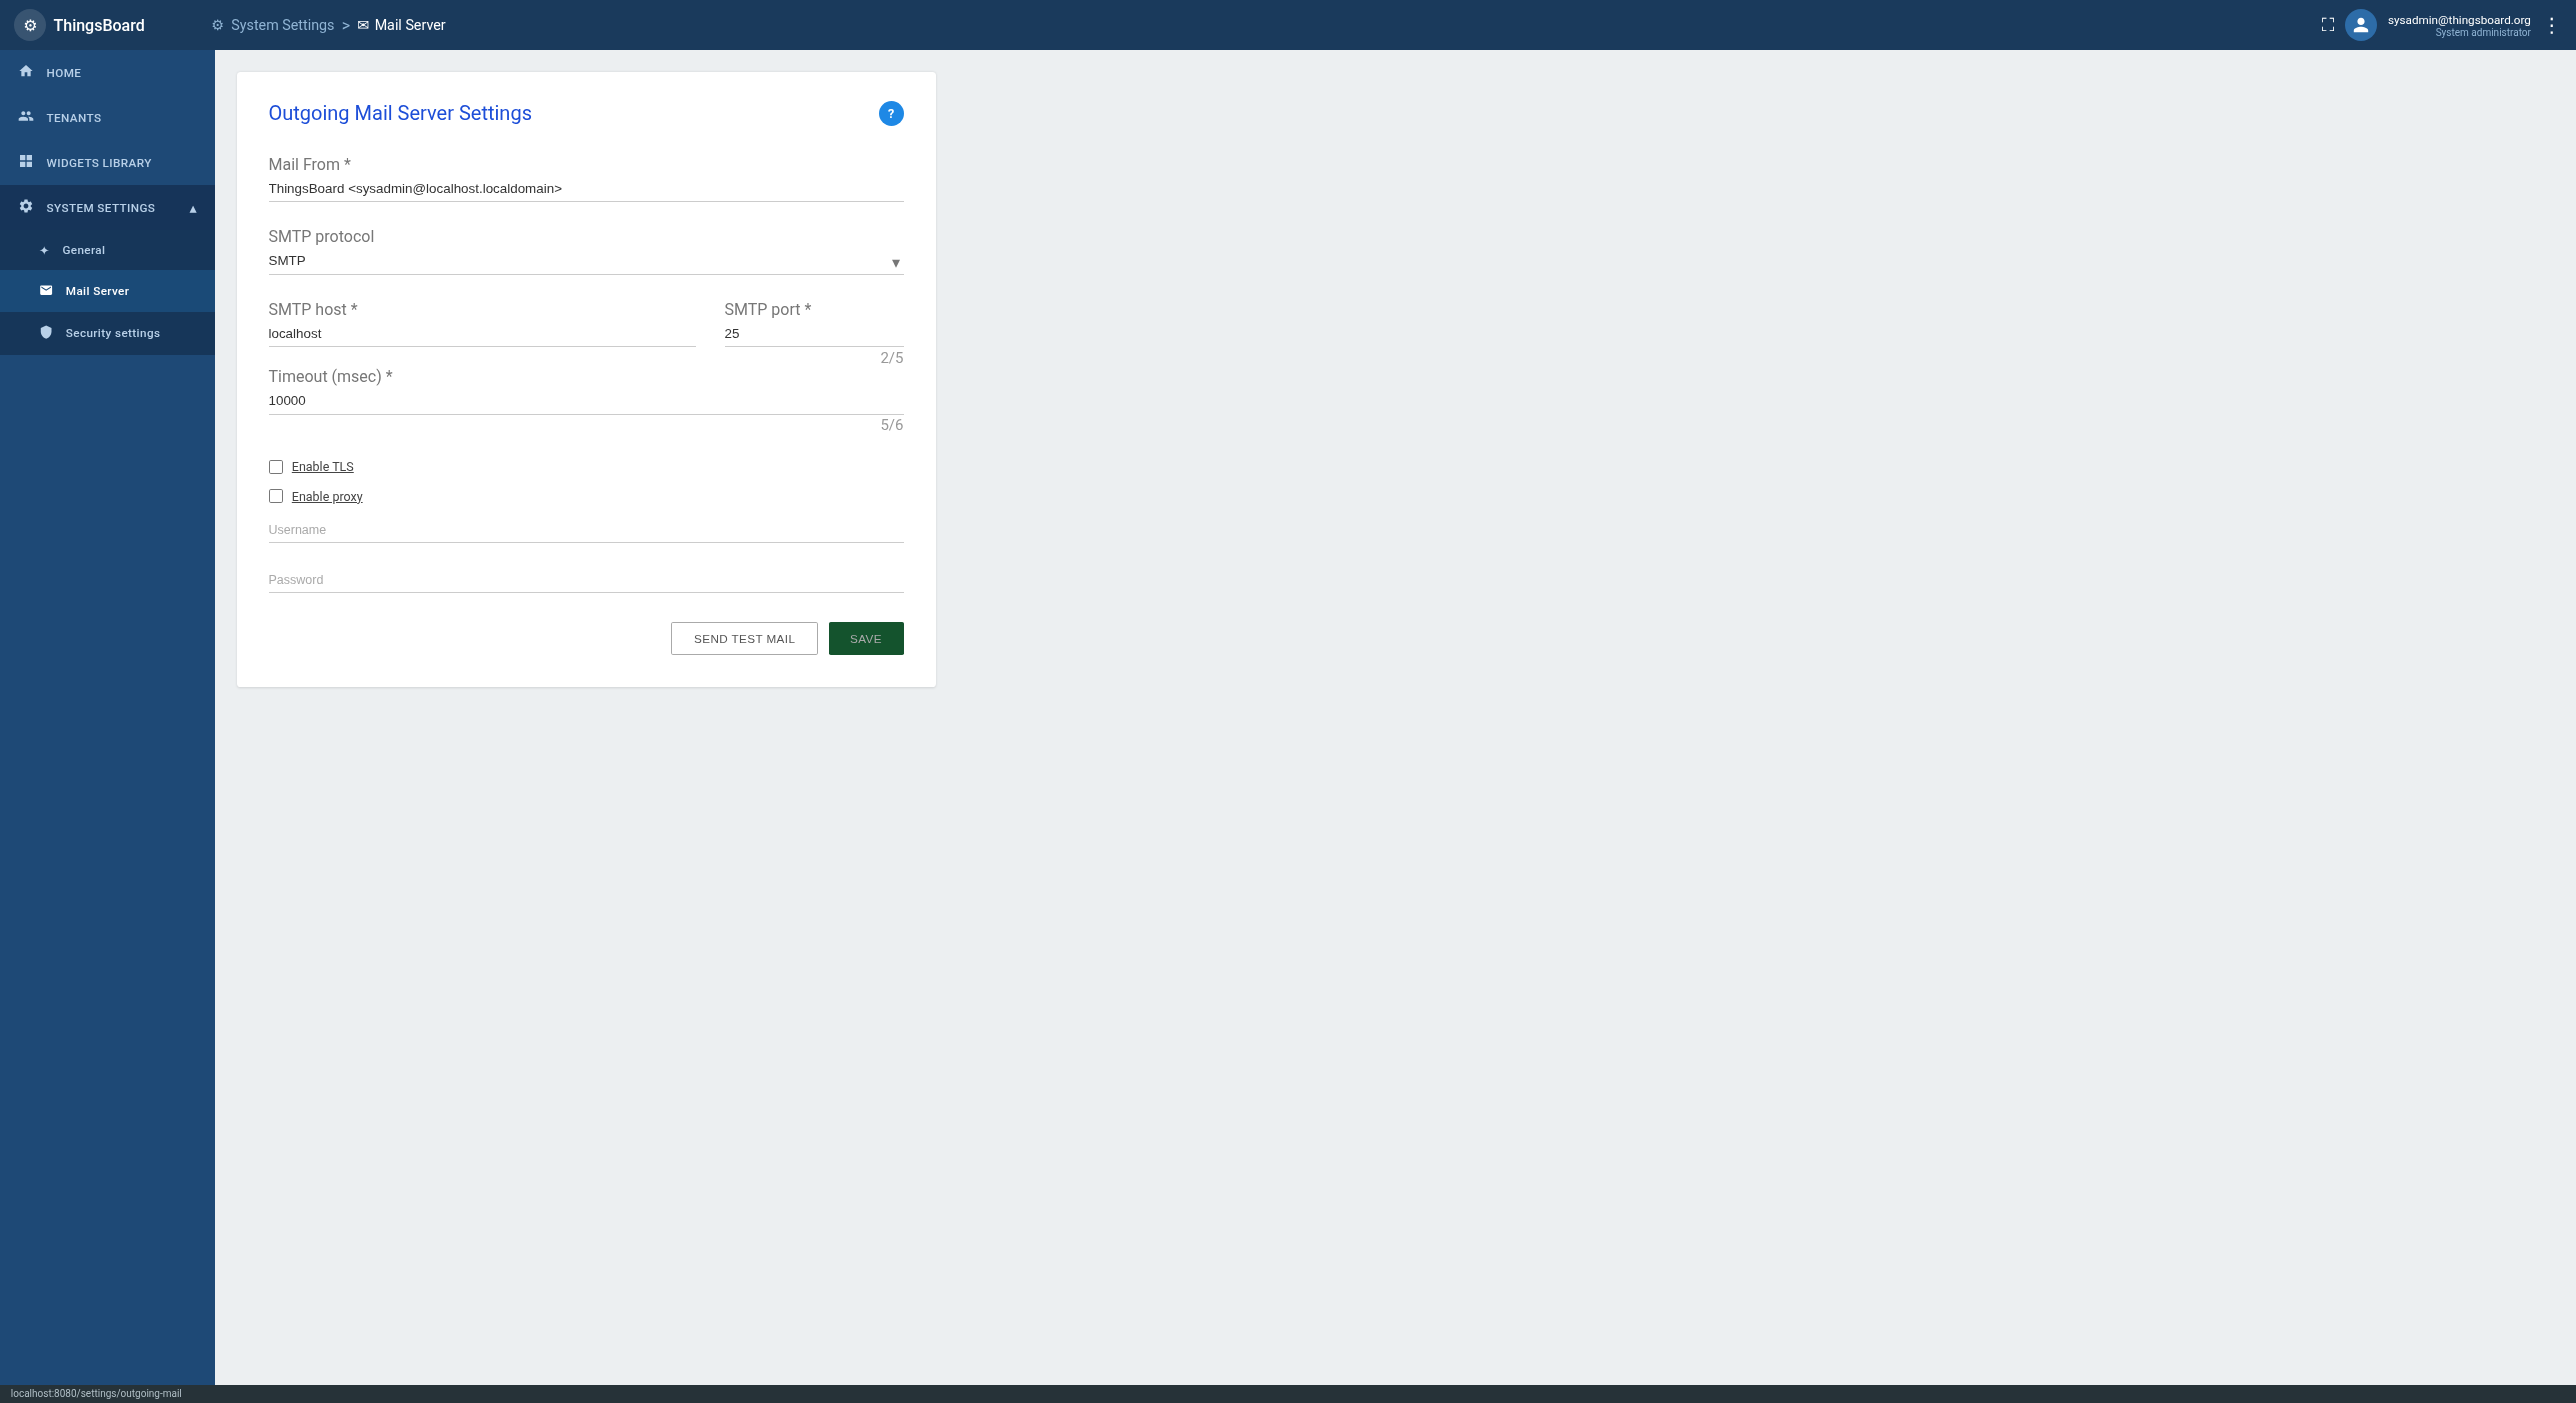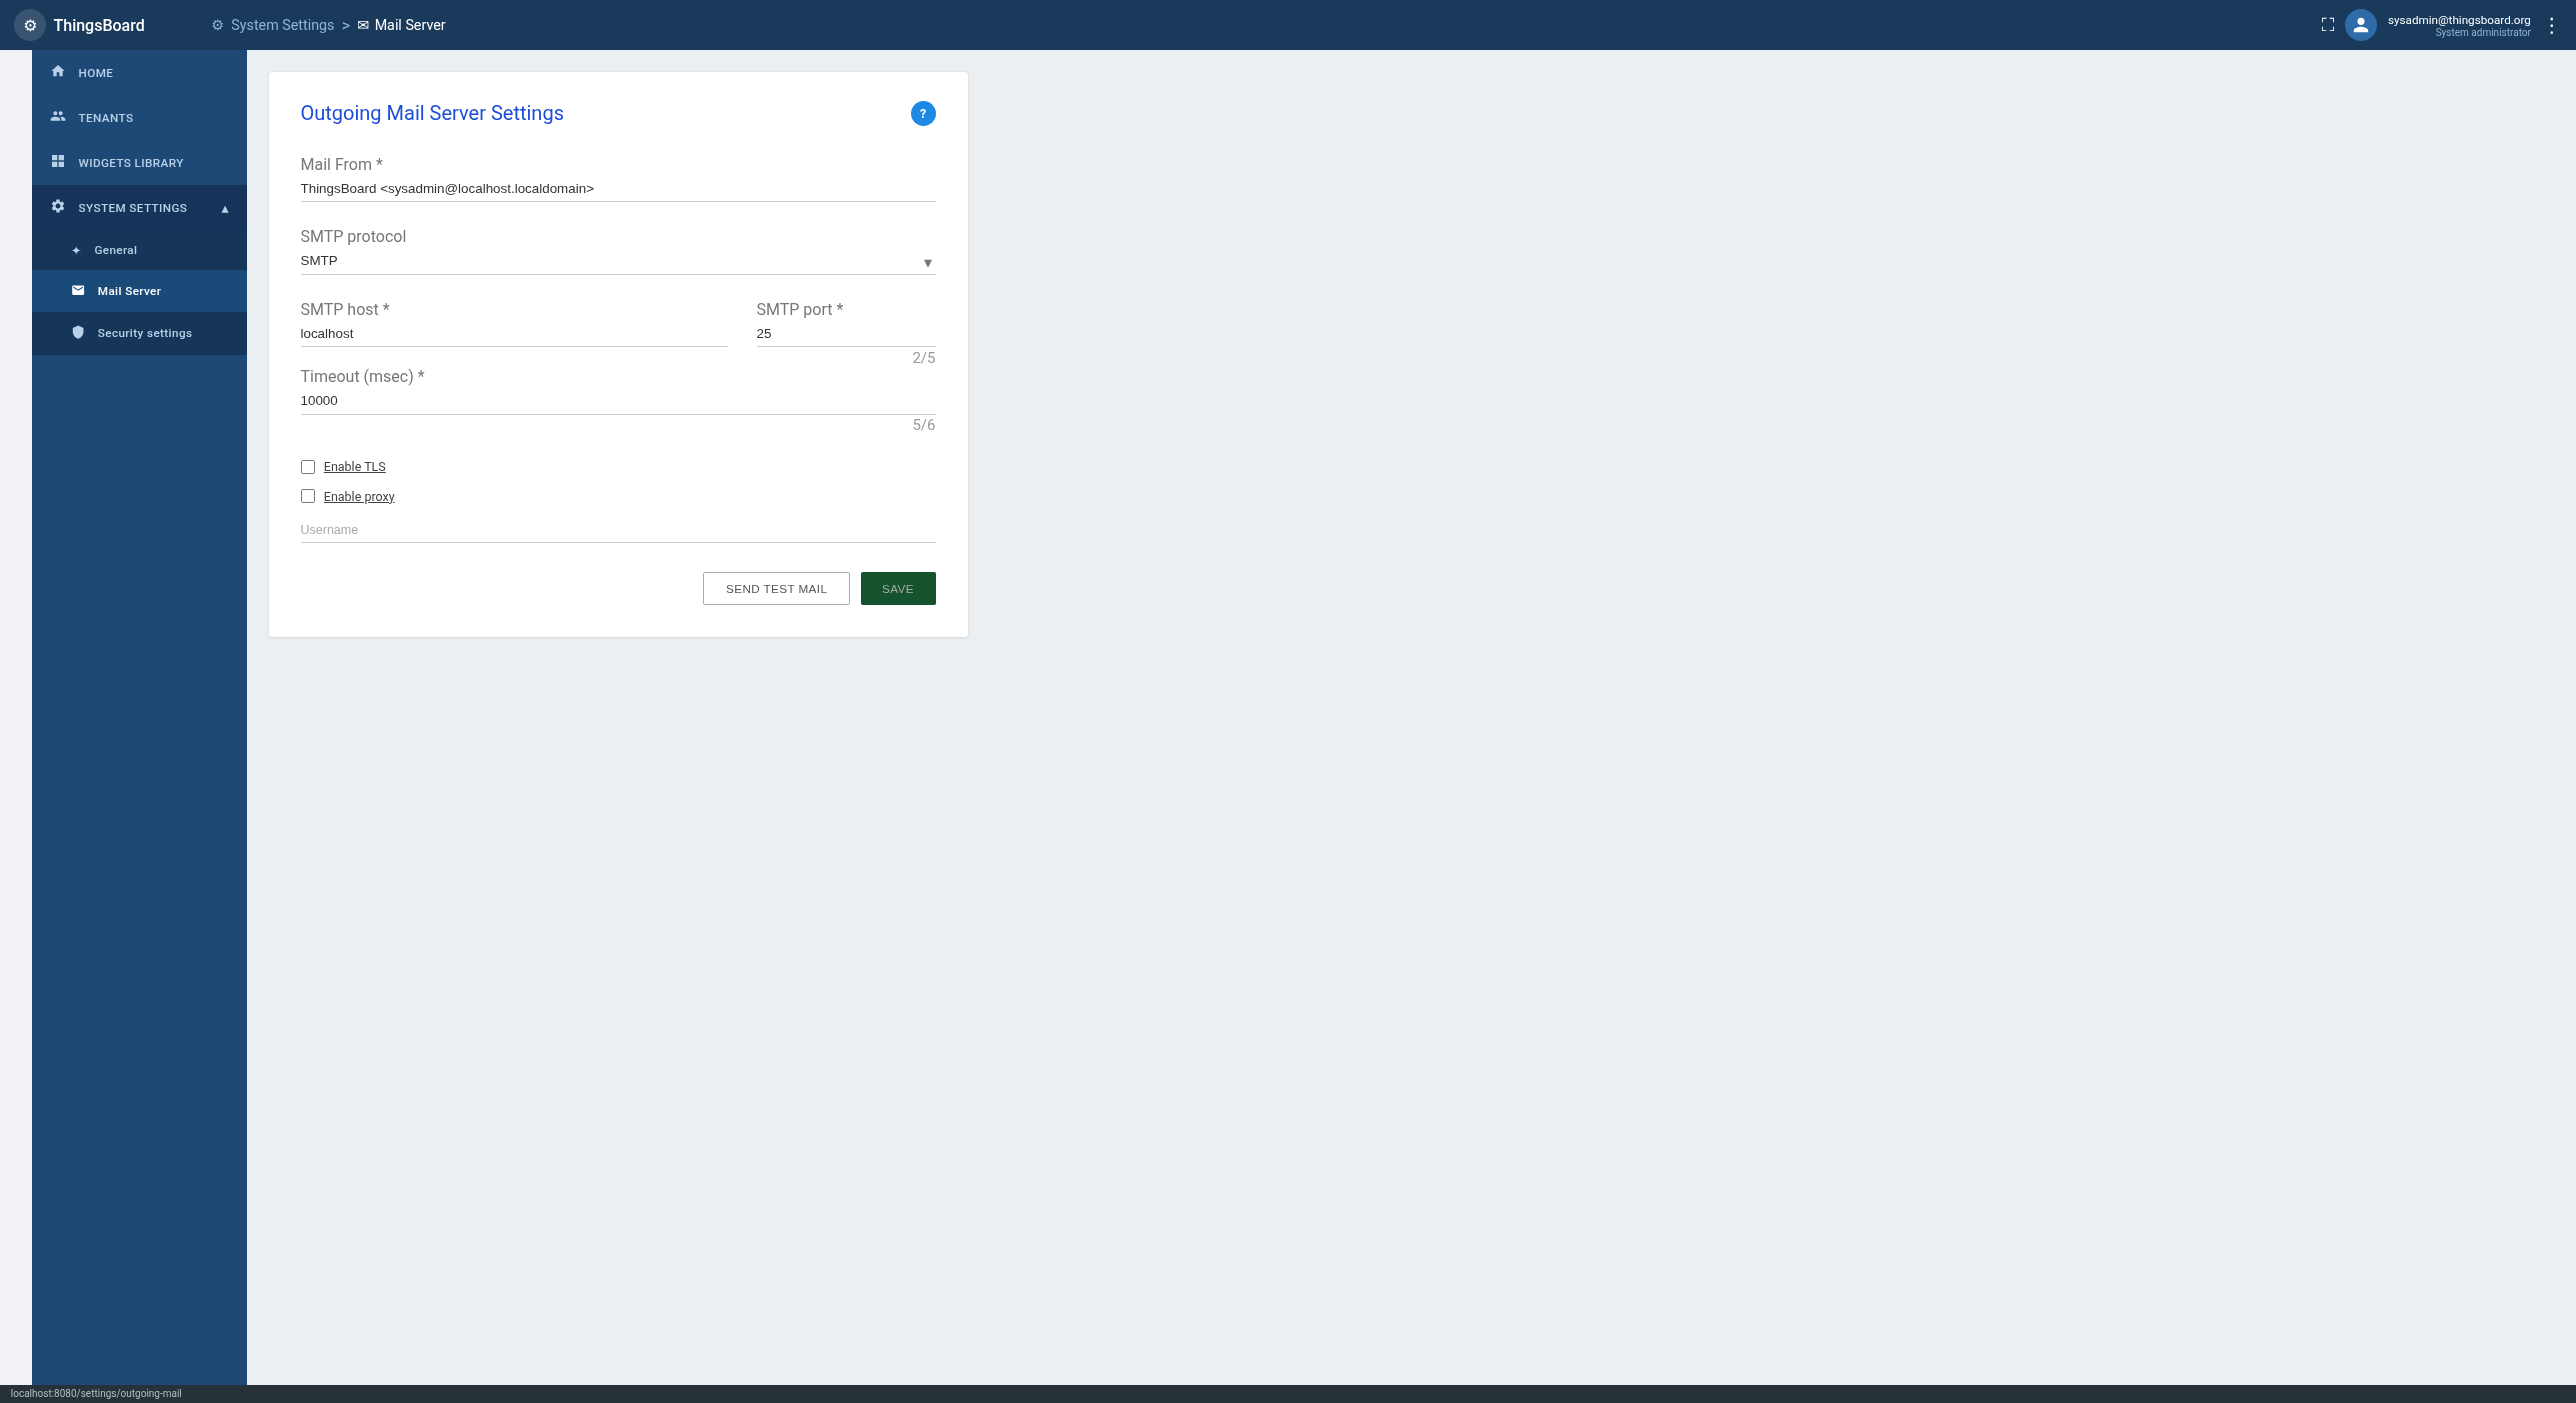--- a/index.html
+++ b/index.html
@@ -62,21 +62,20 @@
       font-size: 16px; color: #fff;
     }
     .topbar-more { color: #fff; font-size: 20px; cursor: pointer; }
     .topbar-fullscreen { color: #fff; font-size: 18px; cursor: pointer; }
 
     
     .layout {
       display: flex;
       flex: 1;
       overflow: hidden;
-      margin-left: 32px;
     }
 
     
     .sidebar {
       background: #1e4976;
       width: 215px;
       flex-shrink: 0;
       display: flex;
       flex-direction: column;
       overflow-y: auto;
@@ -398,20 +397,23 @@
       </div>
       <div class="checkbox-row">
         <div class="checkbox-box"></div>
         <span class="checkbox-label">Enable proxy</span>
       </div>
 
       <div class="form-group">
         <input class="form-input" type="text" placeholder="Username" style="">
       </div>
 
+      <div class="form-group">
+        <input class="form-input" type="password" placeholder="Password" style="">
+      </div>
 
       <div class="btn-row">
         <button class="btn btn-outline">SEND TEST MAIL</button>
         <button class="btn btn-disabled">SAVE</button>
       </div>
     </div>
   </div>
 </div>
 
 <div class="statusbar">

